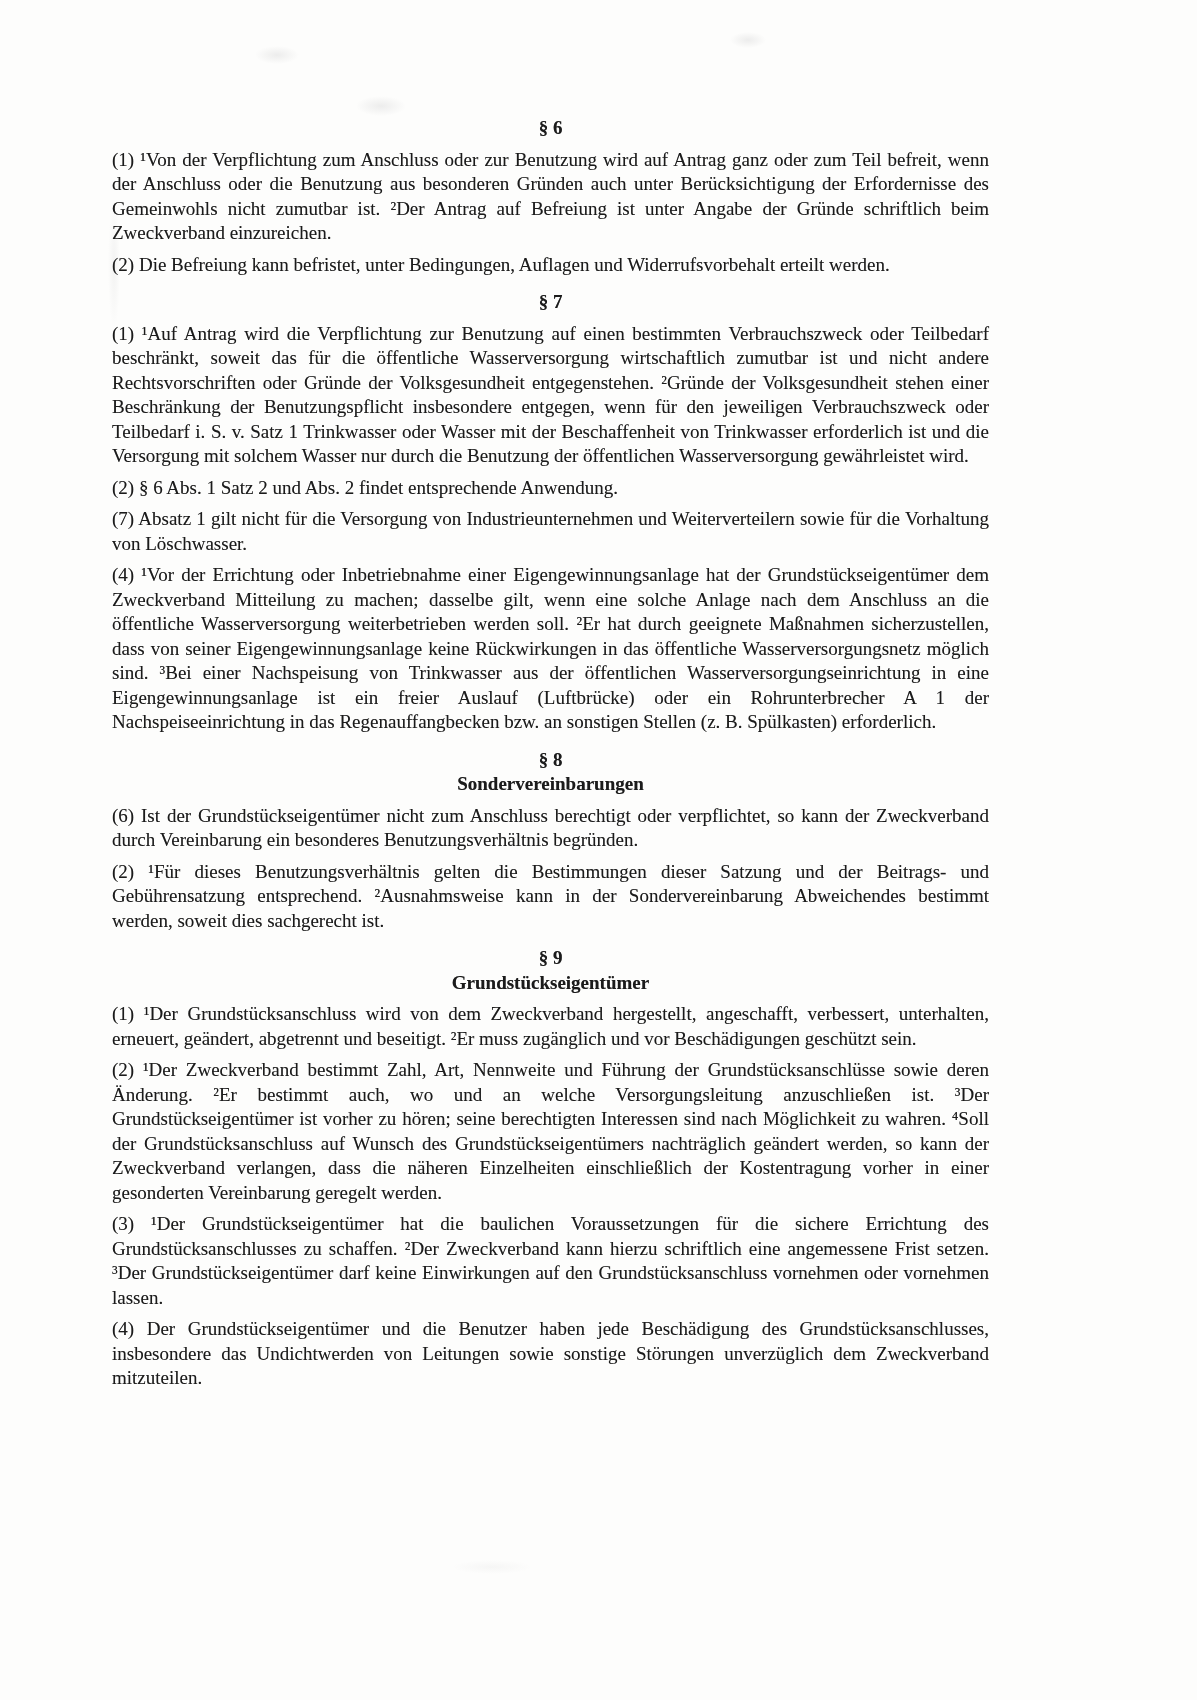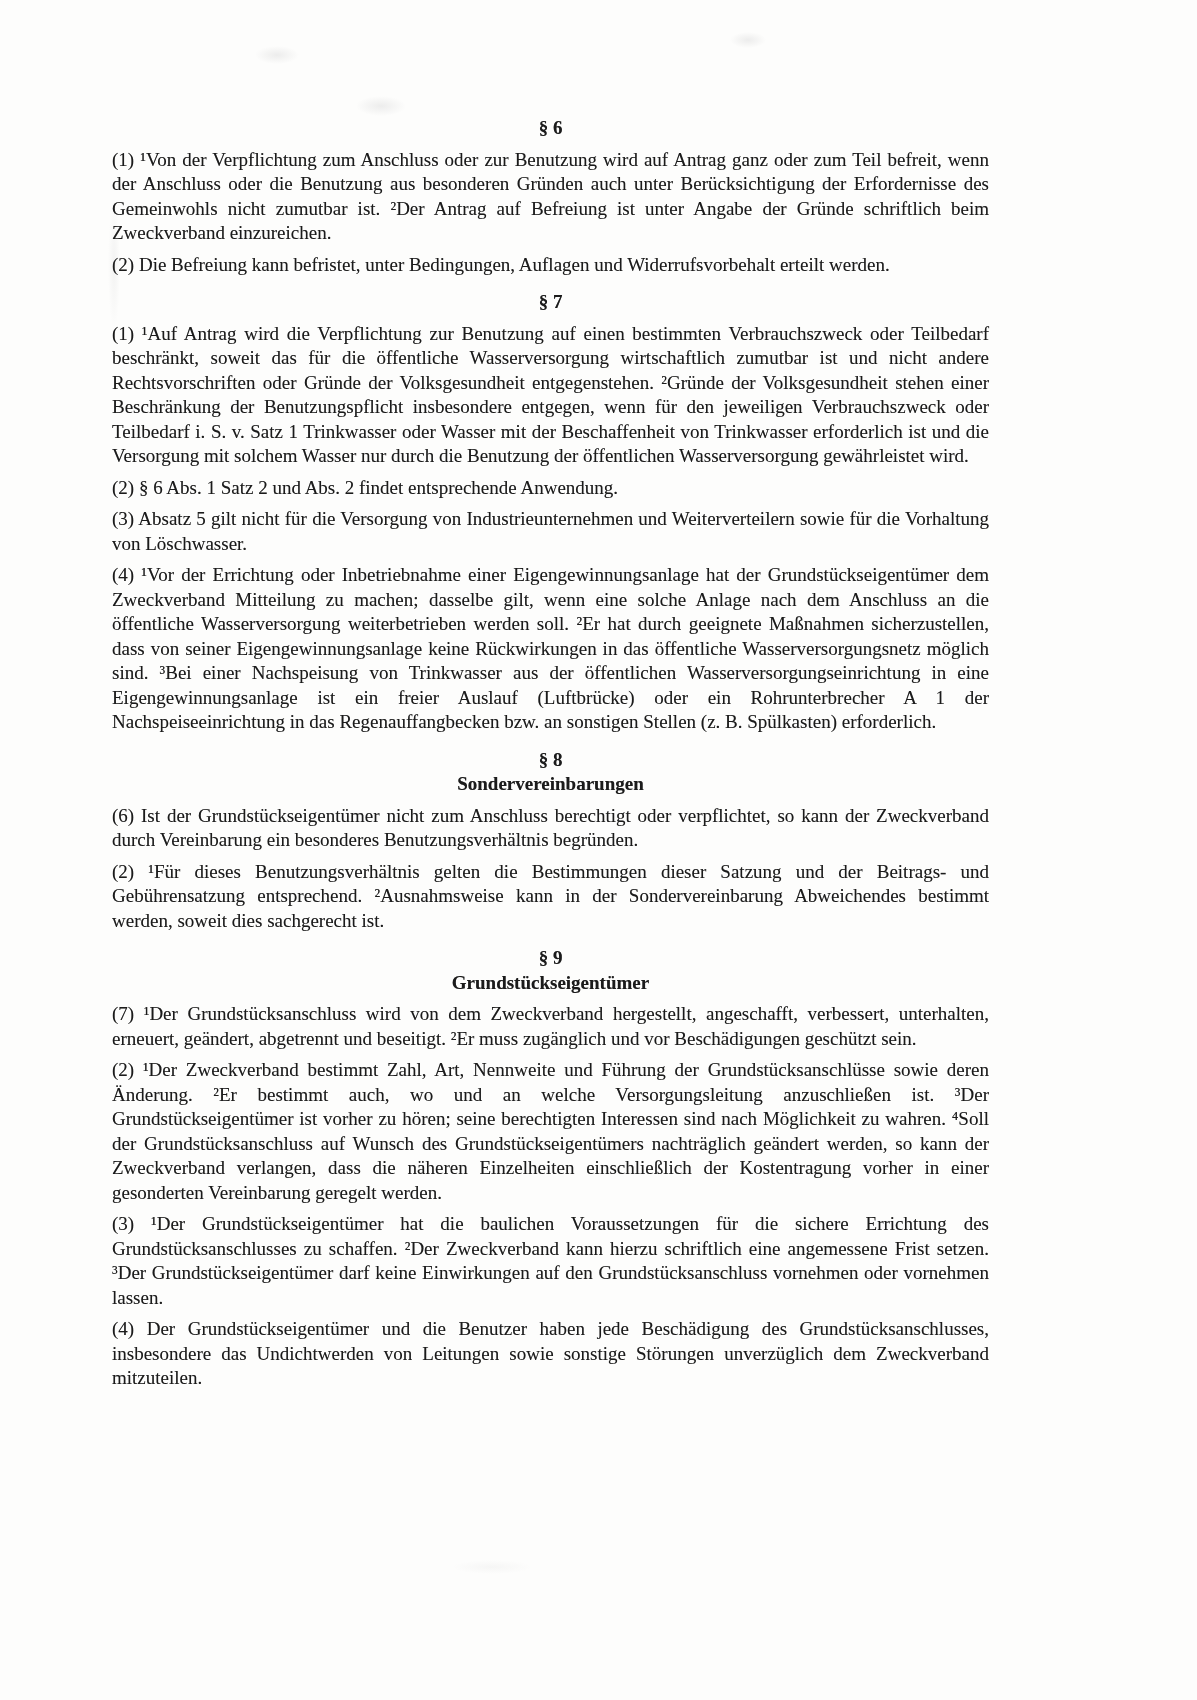--- a/index.html
+++ b/index.html
@@ -67,39 +67,39 @@
       <p class="para">(1) ¹Von der Verpflichtung zum Anschluss oder zur Benutzung wird auf Antrag ganz oder zum Teil befreit, wenn der Anschluss oder die Benutzung aus besonderen Gründen auch unter Berücksichtigung der Erfordernisse des Gemeinwohls nicht zumutbar ist. ²Der Antrag auf Befreiung ist unter Angabe der Gründe schriftlich beim Zweckverband einzureichen.</p>
       <p class="para">(2) Die Befreiung kann befristet, unter Bedingungen, Auflagen und Widerrufsvorbehalt erteilt werden.</p>
     </section>
 
     <section class="sec">
       <div class="sec-head">
         <div class="sec-num">§ 7</div>
       </div>
       <p class="para">(1) ¹Auf Antrag wird die Verpflichtung zur Benutzung auf einen bestimmten Verbrauchszweck oder Teilbedarf beschränkt, soweit das für die öffentliche Wasserversorgung wirtschaftlich zumutbar ist und nicht andere Rechtsvorschriften oder Gründe der Volksgesundheit entgegenstehen. ²Gründe der Volksgesundheit stehen einer Beschränkung der Benutzungspflicht insbesondere entgegen, wenn für den jeweiligen Verbrauchszweck oder Teilbedarf i. S. v. Satz 1 Trinkwasser oder Wasser mit der Beschaffenheit von Trinkwasser erforderlich ist und die Versorgung mit solchem Wasser nur durch die Benutzung der öffentlichen Wasserversorgung gewährleistet wird.</p>
       <p class="para">(2) § 6 Abs. 1 Satz 2 und Abs. 2 findet entsprechende Anwendung.</p>
-      <p class="para">(3) Absatz 5 gilt nicht für die Versorgung von Industrieunternehmen und Weiterverteilern sowie für die Vorhaltung von Löschwasser.</p>
+      <p class="para">(7) Absatz 1 gilt nicht für die Versorgung von Industrieunternehmen und Weiterverteilern sowie für die Vorhaltung von Löschwasser.</p>
       <p class="para">(4) ¹Vor der Errichtung oder Inbetriebnahme einer Eigengewinnungsanlage hat der Grundstückseigentümer dem Zweckverband Mitteilung zu machen; dasselbe gilt, wenn eine solche Anlage nach dem Anschluss an die öffentliche Wasserversorgung weiterbetrieben werden soll. ²Er hat durch geeignete Maßnahmen sicherzustellen, dass von seiner Eigengewinnungsanlage keine Rückwirkungen in das öffentliche Wasserversorgungsnetz möglich sind. ³Bei einer Nachspeisung von Trinkwasser aus der öffentlichen Wasserversorgungseinrichtung in eine Eigengewinnungsanlage ist ein freier Auslauf (Luftbrücke) oder ein Rohrunterbrecher A 1 der Nachspeiseeinrichtung in das Regenauffangbecken bzw. an sonstigen Stellen (z. B. Spülkasten) erforderlich.</p>
     </section>
 
     <section class="sec">
       <div class="sec-head">
         <div class="sec-num">§ 8</div>
         <div class="sec-title">Sondervereinbarungen</div>
       </div>
       <p class="para">(6) Ist der Grundstückseigentümer nicht zum Anschluss berechtigt oder verpflichtet, so kann der Zweckverband durch Vereinbarung ein besonderes Benutzungsverhältnis begründen.</p>
       <p class="para">(2) ¹Für dieses Benutzungsverhältnis gelten die Bestimmungen dieser Satzung und der Beitrags- und Gebührensatzung entsprechend. ²Ausnahmsweise kann in der Sondervereinbarung Abweichendes bestimmt werden, soweit dies sachgerecht ist.</p>
     </section>
 
     <section class="sec">
       <div class="sec-head">
         <div class="sec-num">§ 9</div>
         <div class="sec-title">Grundstückseigentümer</div>
       </div>
-      <p class="para">(7) ¹Der Grundstücksanschluss wird von dem Zweckverband hergestellt, angeschafft, verbessert, unterhalten, erneuert, geändert, abgetrennt und beseitigt. ²Er muss zugänglich und vor Beschädigungen geschützt sein.</p>
+      <p class="para">(1) ¹Der Grundstücksanschluss wird von dem Zweckverband hergestellt, angeschafft, verbessert, unterhalten, erneuert, geändert, abgetrennt und beseitigt. ²Er muss zugänglich und vor Beschädigungen geschützt sein.</p>
       <p class="para">(2) ¹Der Zweckverband bestimmt Zahl, Art, Nennweite und Führung der Grundstücksanschlüsse sowie deren Änderung. ²Er bestimmt auch, wo und an welche Versorgungsleitung anzuschließen ist. ³Der Grundstückseigentümer ist vorher zu hören; seine berechtigten Interessen sind nach Möglichkeit zu wahren. ⁴Soll der Grundstücksanschluss auf Wunsch des Grundstückseigentümers nachträglich geändert werden, so kann der Zweckverband verlangen, dass die näheren Einzelheiten einschließlich der Kostentragung vorher in einer gesonderten Vereinbarung geregelt werden.</p>
       <p class="para">(3) ¹Der Grundstückseigentümer hat die baulichen Voraussetzungen für die sichere Errichtung des Grundstücksanschlusses zu schaffen. ²Der Zweckverband kann hierzu schriftlich eine angemessene Frist setzen. ³Der Grundstückseigentümer darf keine Einwirkungen auf den Grundstücksanschluss vornehmen oder vornehmen lassen.</p>
       <p class="para">(4) Der Grundstückseigentümer und die Benutzer haben jede Beschädigung des Grundstücksanschlusses, insbesondere das Undichtwerden von Leitungen sowie sonstige Störungen unverzüglich dem Zweckverband mitzuteilen.</p>
     </section>
 
   </div>
 
   <div class="smudge s1"></div>
   <div class="smudge s2"></div>
   <div class="smudge s3"></div>

